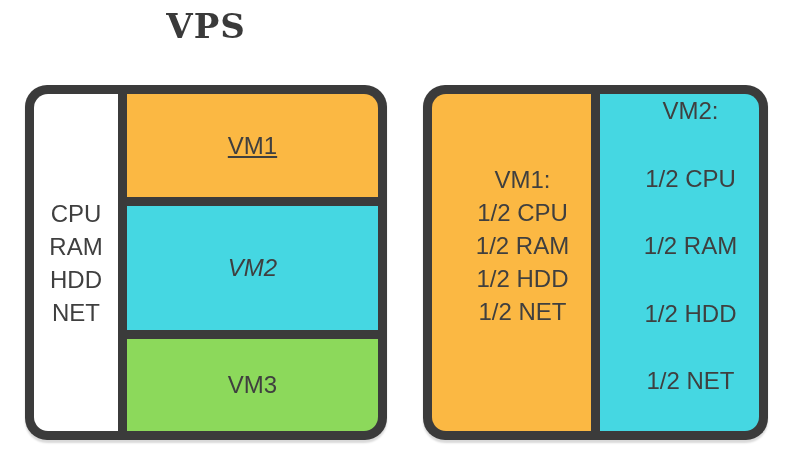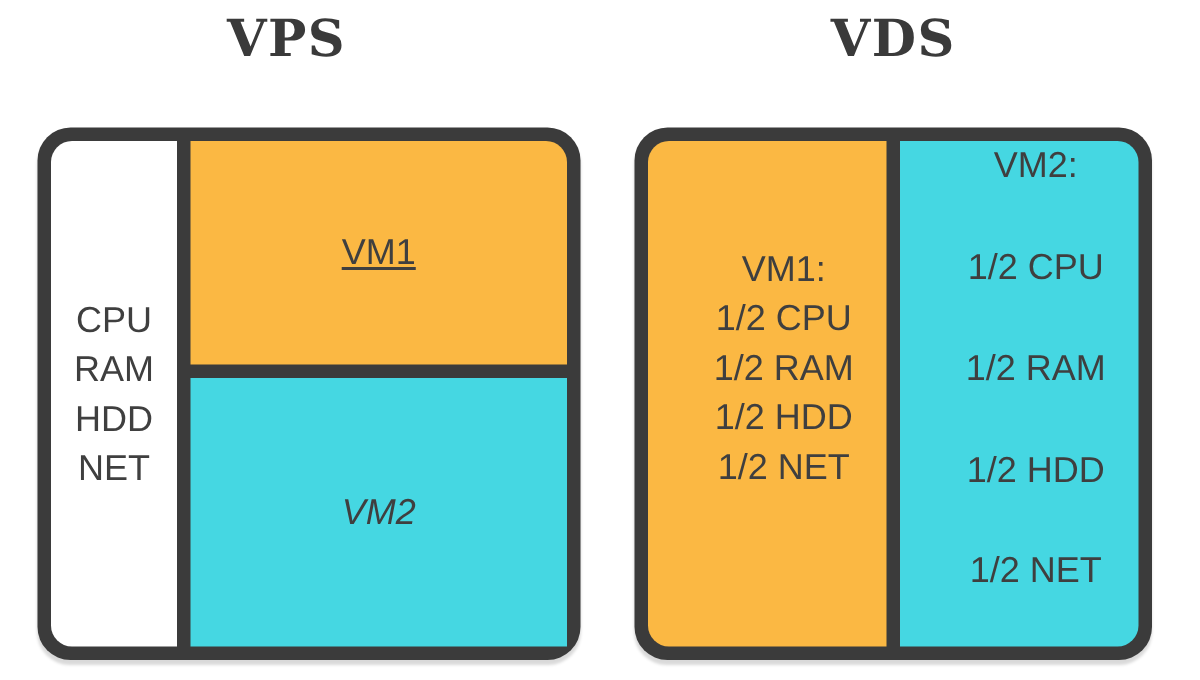--- a/index.html
+++ b/index.html
@@ -20,21 +20,21 @@
     position: absolute;
     top: 2px;
     text-align: center;
     font-family: "DejaVu Serif", serif;
     font-size: 34px;
     font-weight: 700;
     letter-spacing: 1px;
     color: #3a3a3a;
     line-height: 48px;
   }
-  .title-vps { left: 10px; width: 362px; }
+  .title-vps { left: 25px; width: 362px; }
   .title-vds { left: 423px; width: 345px; }
 
   .box {
     position: absolute;
     top: 85px;
     height: 355px;
     background: #3b3b3b;
     border-radius: 22px;
     box-sizing: border-box;
     padding: 9px;
@@ -87,35 +87,37 @@
   }
   .vds-col-left  { border-radius: 14px 0 0 14px; }
   .vds-col-right { border-radius: 0 14px 14px 0; justify-content: space-between; }
 </style>
 </head>
 <body>
 
 <div class="canvas">
 
   <div class="title title-vps">VPS</div>
-  <div class="title title-vds">VDS</div>
 
   <div class="box box-vps">
     <div class="host-col">
       <div class="res-line">CPU</div>
       <div class="res-line">RAM</div>
       <div class="res-line">HDD</div>
       <div class="res-line">NET</div>
     </div>
     <div class="vm-stack">
       <div class="vm vm-1" style="background-color: rgb(251, 184, 67); text-decoration: underline;">
         <span>VM1</span>
       </div>
       <div class="vm vm-2" style="background-color: rgb(69, 215, 226); font-style: italic;">
         <span>VM2</span>
+      </div>
+      <div class="vm vm-3" style="background-color: rgb(140, 217, 91);">
+        <span>VM3</span>
       </div>
     </div>
   </div>
 
   <div class="box box-vds">
     <div class="vds-col vds-col-left" style="background-color: rgb(251, 184, 67);">
       <div class="res-line">VM1:</div>
       <div class="res-line">1/2 CPU</div>
       <div class="res-line">1/2 RAM</div>
       <div class="res-line">1/2 HDD</div>

